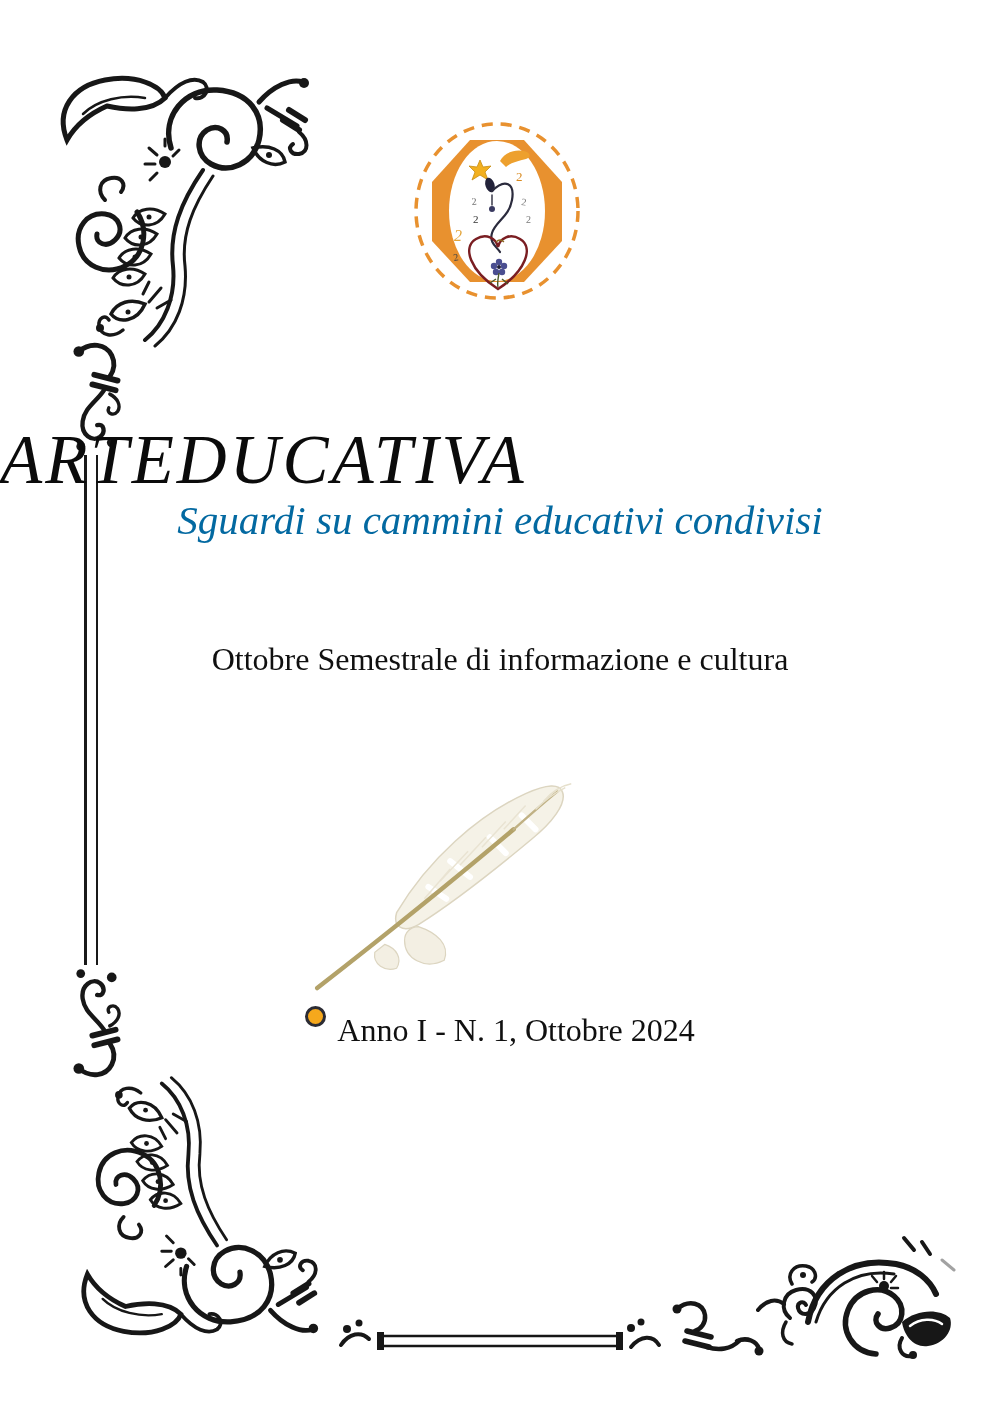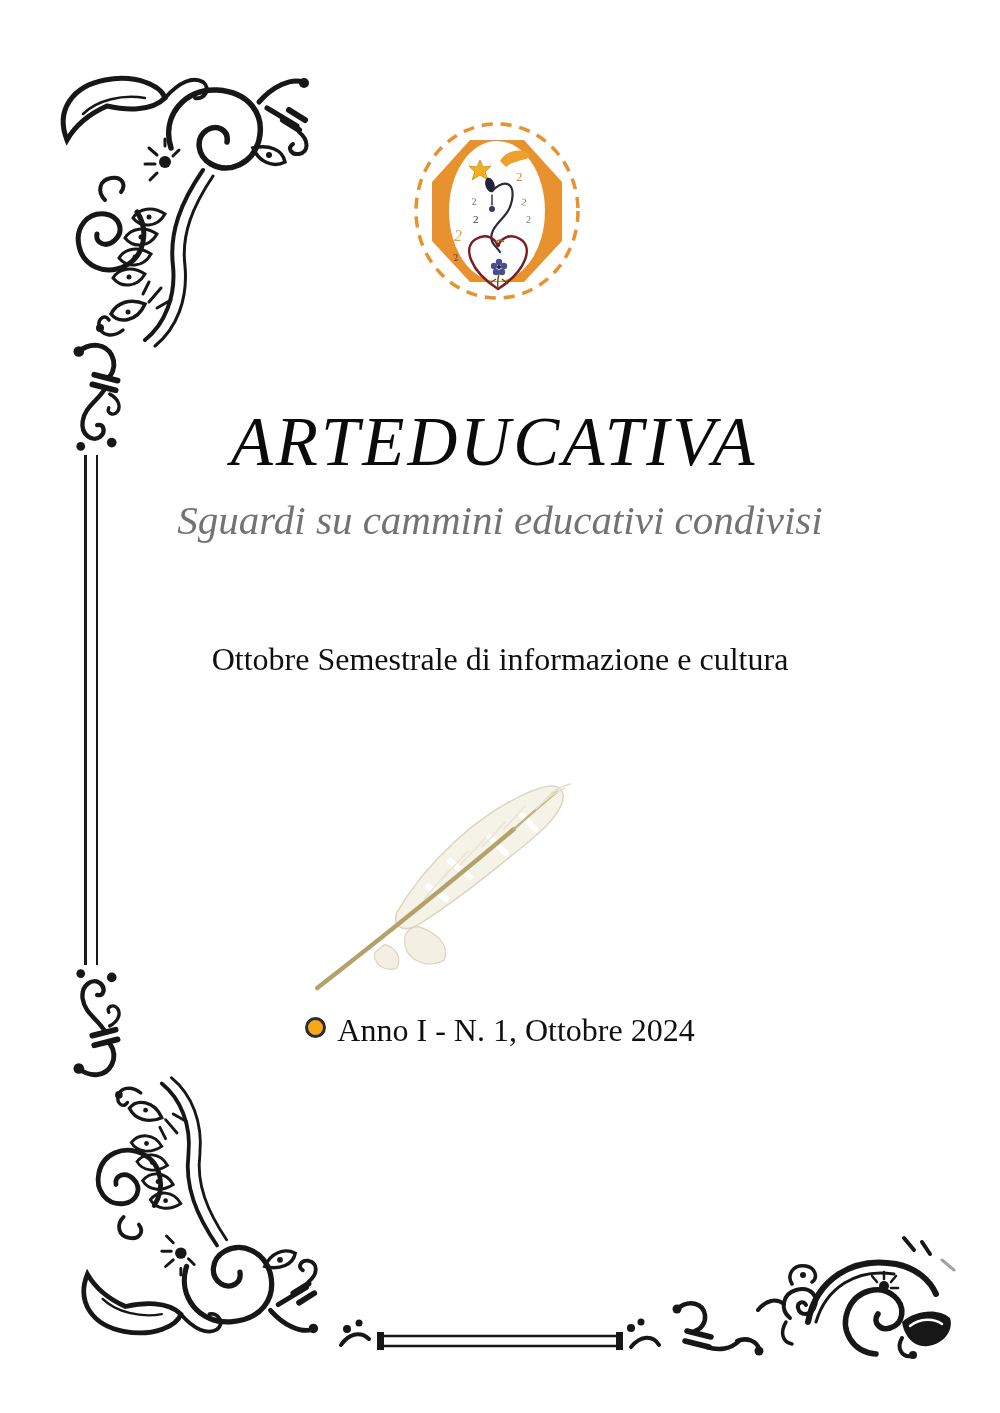--- a/index.html
+++ b/index.html
@@ -17,49 +17,48 @@
   .v-double-line{
     position:absolute;
     left:84px;top:455px;
     width:9px;height:510px;
     border-left:3px solid #191919;
     border-right:2px solid #191919;
   }
 
   
   .title{
-    position:absolute;left:0;top:403px;width:988px;
-    text-align:center;
+    position:absolute;left:0;top:421px;width:988px;
     font-style:italic;
     font-size:69px;
     letter-spacing:3px;
     font-weight:normal;
     color:#0b0b0b;
     white-space:nowrap;
   }
   .subtitle{
     position:absolute;left:0;top:496px;width:1000px;
     text-align:center;
     font-style:italic;
     font-size:41px;
-    color:#737373;
+    color:#0369a1;
     white-space:nowrap;
   }
   .tagline{
     position:absolute;left:0;top:641px;width:1000px;
     text-align:center;
     font-size:32px;
     color:#101010;
     white-space:nowrap;
   }
 
   
   .issue-row{
     position:absolute;left:0;top:1012px;width:1000px;
-    display:flex;justify-content:center;align-items:center;gap:11px;
+    display:flex;justify-content:center;align-items:flex-start;gap:11px;
   }
   .issue-bullet{
     width:15px;height:15px;border-radius:50%;
     background:#F6A81C;
     border:3px solid #2c2c34;
     flex:0 0 auto;
     margin-top:-6px;
   }
   .issue-text{
     font-size:32px;

